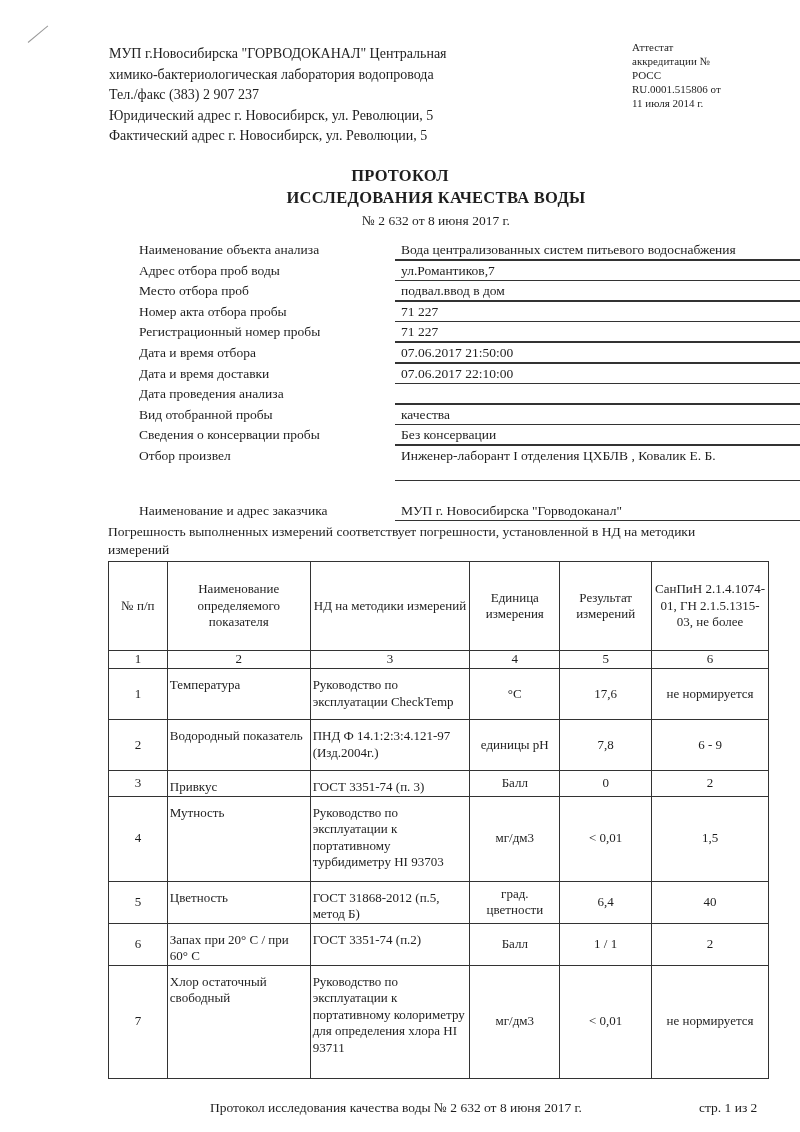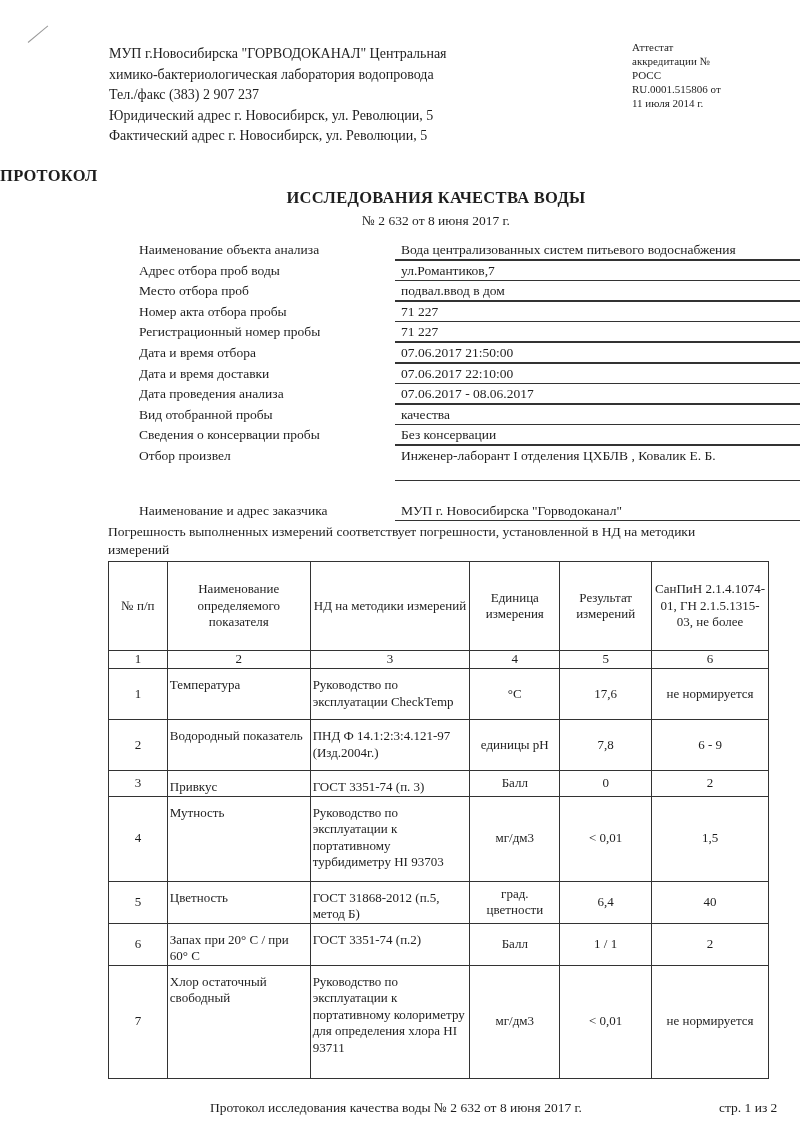--- a/index.html
+++ b/index.html
@@ -5,39 +5,39 @@
   html, body { margin:0; padding:0; }
   body {
     width:800px; height:1132px; background:#ffffff; position:relative; overflow:hidden;
     font-family:"Liberation Serif", serif; color:#1e1e1e;
   }
   .abs { position:absolute; }
   .scribble { position:absolute; left:28px; top:20px; width:26px; height:1px; background:#9a9a9a; transform:rotate(-40deg); transform-origin:left center; top:42px; }
   .org { left:109px; top:44px; font-size:14px; line-height:20.5px; }
   .org div { white-space:nowrap; }
   .accr { left:632px; top:40px; width:140px; font-size:11px; line-height:14px; }
-  .title1 { left:0; width:800px; top:166px; font-weight:bold; font-size:16.5px; letter-spacing:0.3px; }
+  .title1 { left:0; width:800px; top:166px; text-align:center; font-weight:bold; font-size:16.5px; letter-spacing:0.3px; }
   .title2 { left:0; width:872px; top:188px; text-align:center; font-weight:bold; font-size:16.5px; letter-spacing:0.3px; }
   .title3 { left:0; width:872px; top:213px; text-align:center; font-size:13.5px; }
   .fields { left:108px; top:240px; width:662px;margin-left:31px; }
   .frow { position:relative; height:20.6px; font-size:13.5px; }
   .frow .lbl { position:absolute; left:0; top:2px; white-space:nowrap; }
   .frow .val { position:absolute; left:262px; right:0; top:2px; white-space:nowrap; }
   .frow .line { position:absolute; left:256px; right:0; bottom:0; height:1.5px; background:#333; }
   .gap { height:34px; position:relative; }
   .gap .line { position:absolute; left:256px; right:0; top:13px; height:1.5px; background:#333; }
   .note { left:108px; top:523px; width:640px; font-size:13.5px; line-height:18px; }
   table.res { position:absolute; left:108px; top:561px; width:661px; border-collapse:collapse; font-size:13px; line-height:16.5px; }
   table.res td { border:1.3px solid #333; padding:0 2px; vertical-align:middle; }
   table.res .hdr td { text-align:center; height:88px; }
   table.res .num td { text-align:center; height:17px; padding:0; }
   table.res td.c { text-align:center; }
   table.res td.tl { vertical-align:top; padding-top:8px; }
   .foot { left:210px; top:1100px; font-size:13.5px; white-space:nowrap; }
-  .page { left:699px; top:1100px; font-size:13.5px; white-space:nowrap;margin-left:20px; }
+  .page { left:699px; top:1100px; font-size:13.5px; white-space:nowrap; }
 </style>
 </head>
 <body>
 
 <div class="scribble"></div>
 
 <div class="abs org">
   <div>МУП г.Новосибирска "ГОРВОДОКАНАЛ" Центральная</div>
   <div>химико-бактериологическая лаборатория водопровода</div>
   <div>Тел./факс (383) 2 907 237</div>
@@ -88,21 +88,20 @@
       <span class="val">07.06.2017 21:50:00</span>
       <span class="line"></span>
     </div>
   <div class="frow">
       <span class="lbl">Дата и время доставки</span>
       <span class="val">07.06.2017 22:10:00</span>
       <span class="line"></span>
     </div>
   <div class="frow">
       <span class="lbl">Дата проведения анализа</span>
-      <span class="val">07.06.2017 - 08.06.2017</span>
       <span class="line"></span>
     </div>
   <div class="frow">
       <span class="lbl">Вид отобранной пробы</span>
       <span class="val">качества</span>
       <span class="line"></span>
     </div>
   <div class="frow">
       <span class="lbl">Сведения о консервации пробы</span>
       <span class="val">Без консервации</span>

